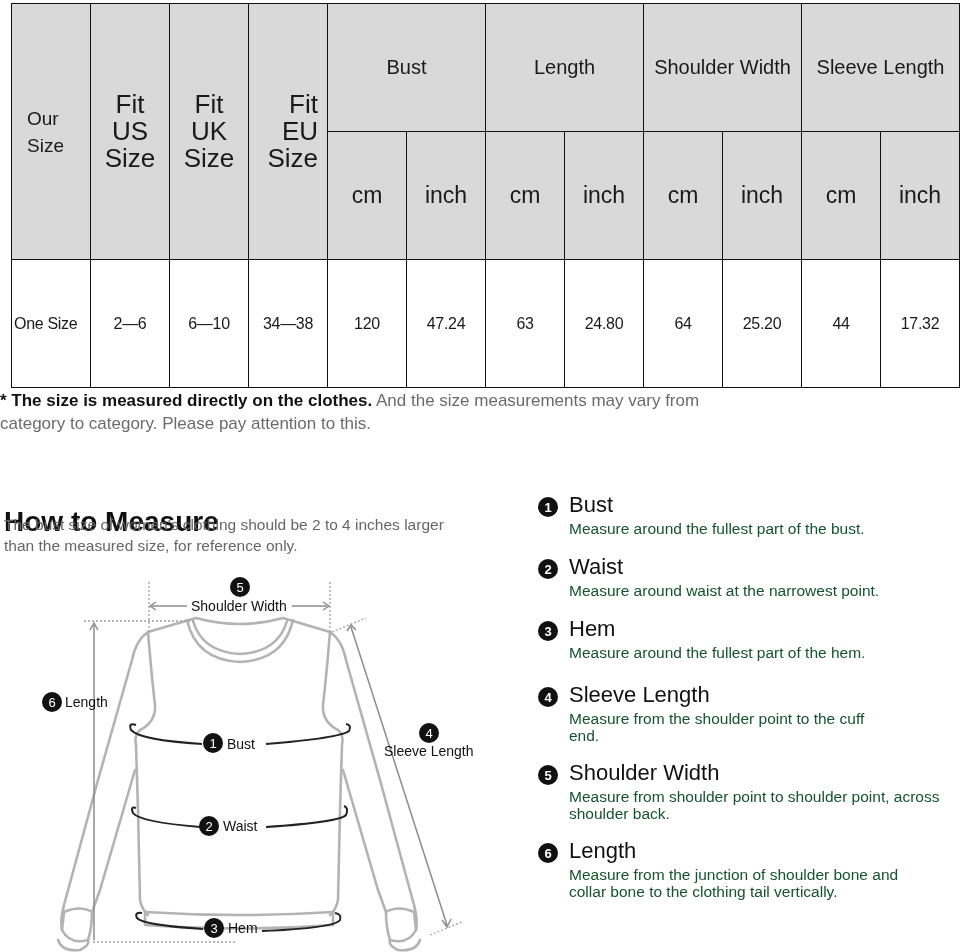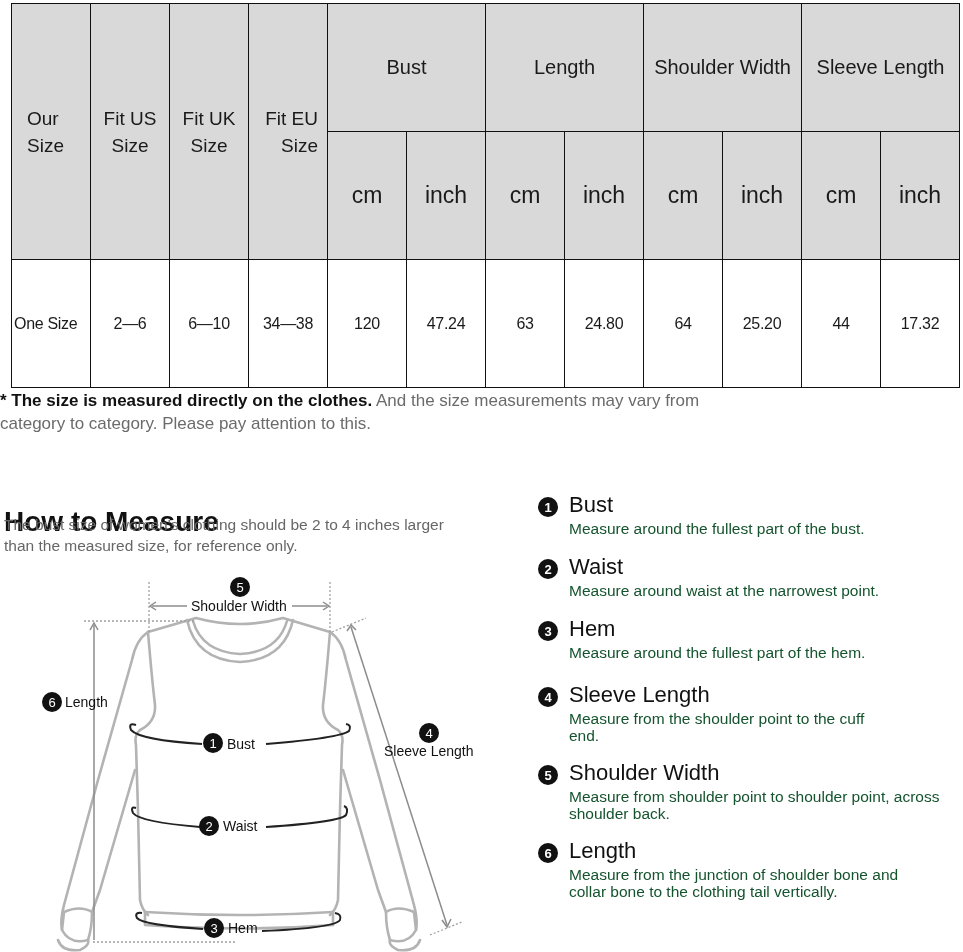--- a/index.html
+++ b/index.html
@@ -12,21 +12,21 @@
     width: 948px;
   }
   .size-table td, .size-table th {
     border: 1.3px solid #111;
     text-align: center; vertical-align: middle;
     font-weight: normal; color: #1a1a1a;
   }
   .size-table thead th { background: #d9d9d9; }
   .size-table .h-top { height: 128px; font-size: 20px; }
   .size-table .h-unit { height: 128px; font-size: 23px; }
-  .size-table .h-left { font-size: 19px; line-height: 27px; }
+  .size-table .h-left { font-size: 26px; line-height: 27px; }
   .size-table .h-left.our { text-align: left; padding-left: 15px; font-size: 19px; }
   .size-table tbody td { height: 128px; font-size: 16px; background: #fff; letter-spacing: -0.3px; }
   .size-table tbody td.first { text-align: left; padding-left: 2px; }
 
   .note { position: absolute; left: 0; top: 389px; width: 760px; font-size: 17px; line-height: 23px; color: #6b6b6b; }
   .note b { color: #111; font-weight: bold; }
 
   .howto-title { position: absolute; left: 4px; top: 506px; font-size: 28px; font-weight: bold; color: #111; }
   .howto-desc { position: absolute; left: 4px; top: 514px; width: 460px; font-size: 15.5px; line-height: 21px; color: #666; }
 

